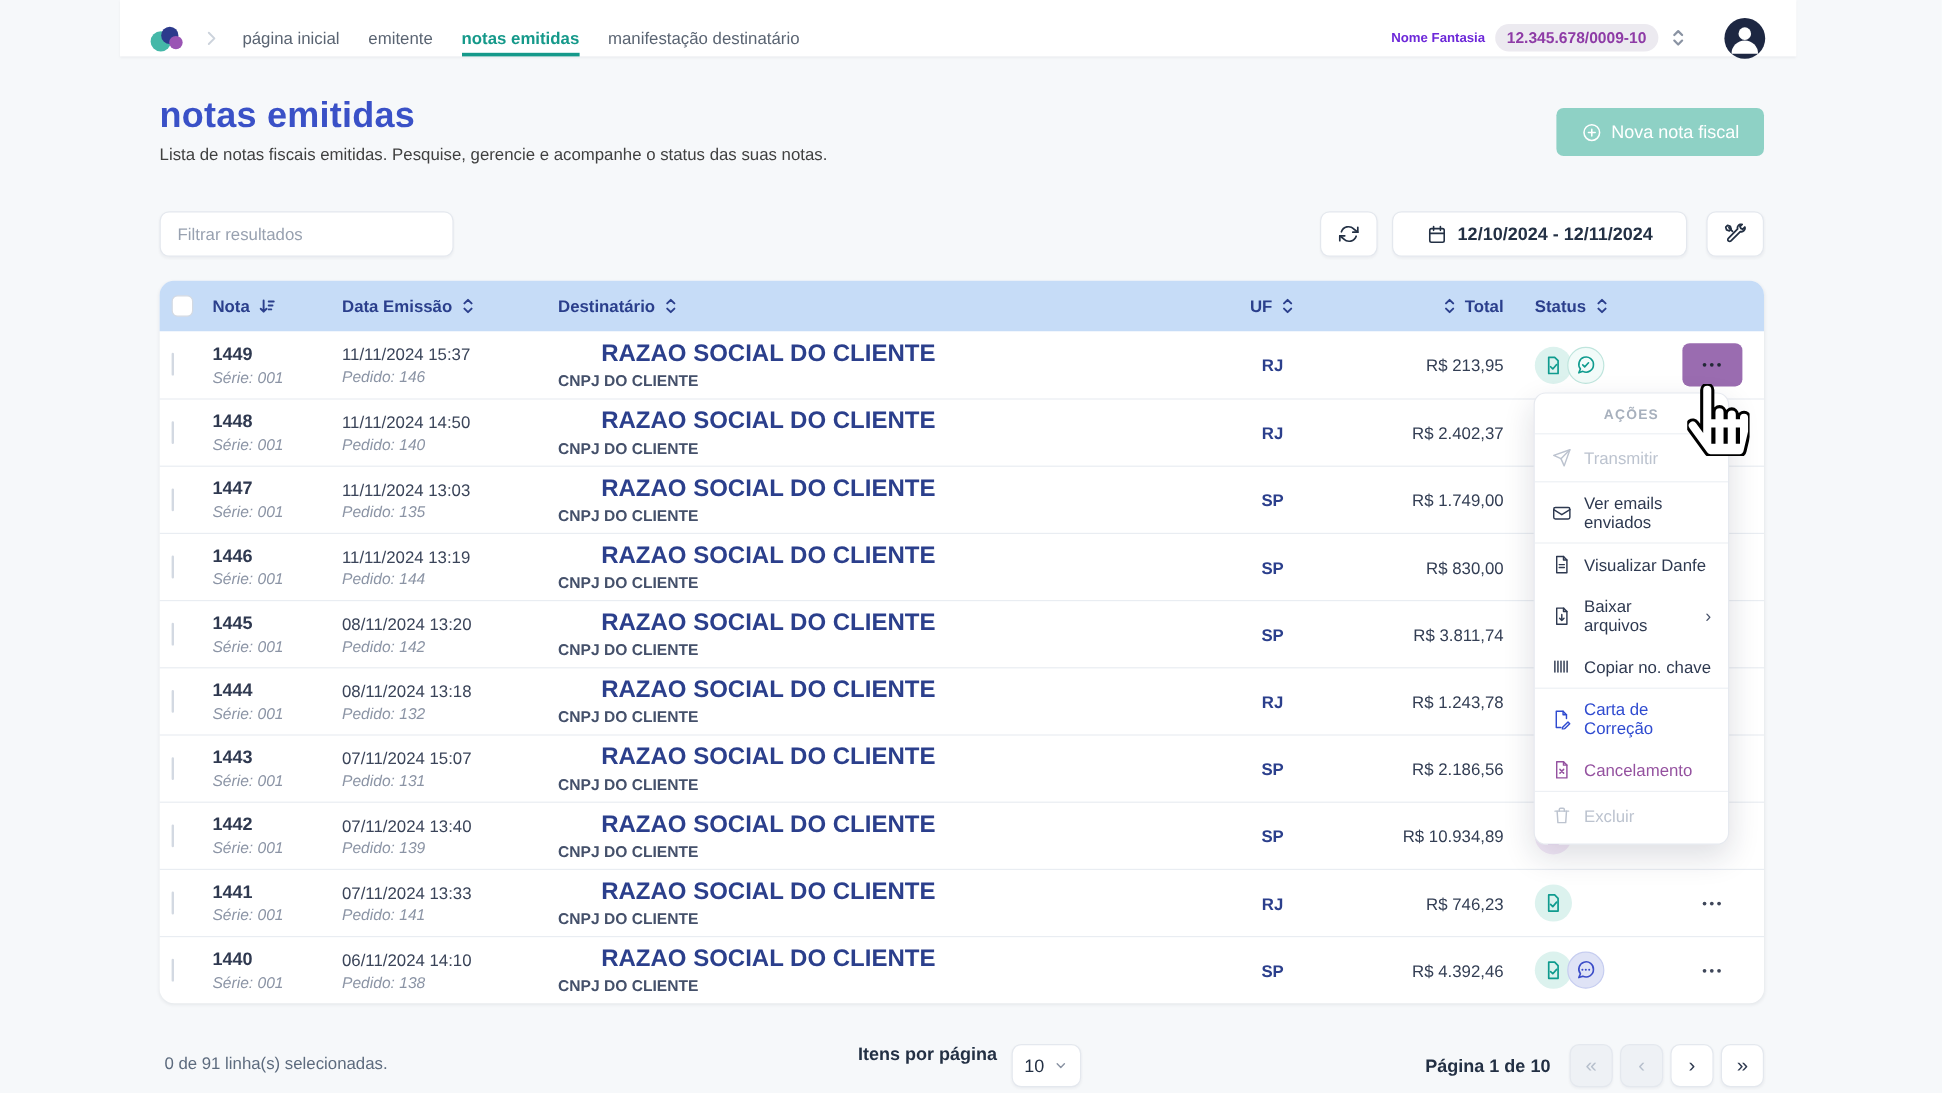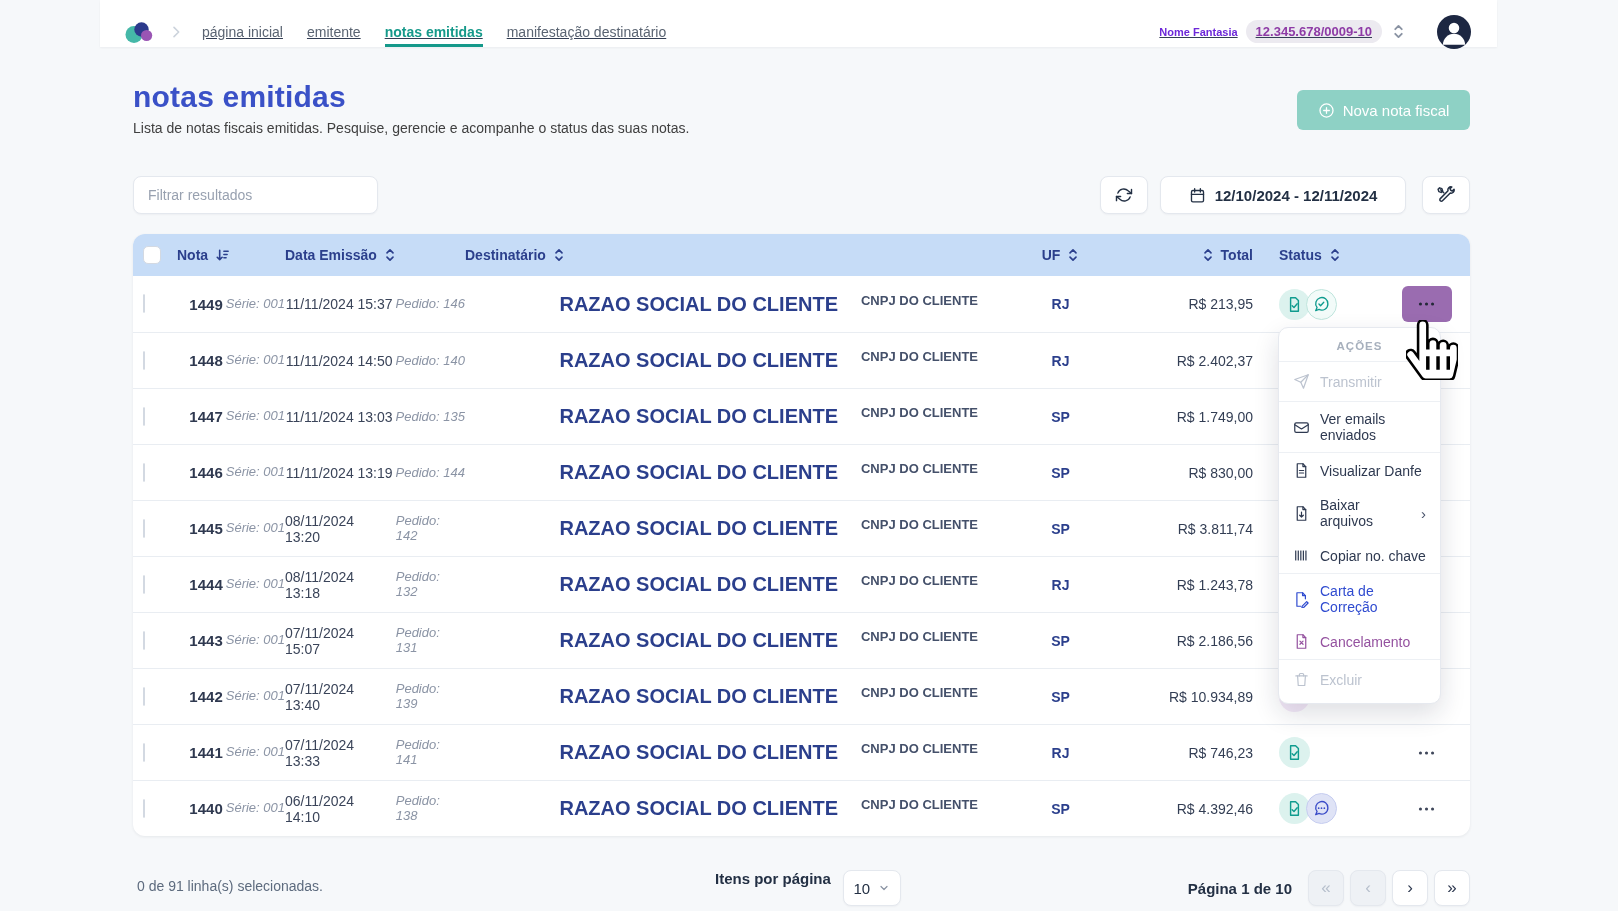--- a/index.html
+++ b/index.html
@@ -2,21 +2,21 @@
 <html><head>
 <meta charset="utf-8">
 <style>
   * { margin:0; padding:0; box-sizing:border-box; }
   html,body { width:1618px; height:911px; overflow:hidden; background:#f6f8fa;
     font-family:"Liberation Sans","DejaVu Sans",sans-serif; color:#333e54; }
   #page { position:relative; width:1618px; height:911px; }
 
   
   .navbar { position:absolute; left:100px; top:0; width:1397px; height:47px; background:#fff;
-    display:flex; align-items:center; padding:16px 26px 0 24px; box-shadow:0 1px 2px rgba(16,24,40,.05);text-decoration:underline; }
+    display:flex; align-items:center; padding:16px 26px 0 24px; box-shadow:0 1px 2px rgba(16,24,40,.05); }
   .logo { width:30px; height:27px; flex:0 0 auto; }
   .crumb-sep { margin:0 18px 0 14px; color:#ccd3dc; display:flex; }
   .nav-items { display:flex; align-items:center; gap:24px; height:100%; }
   .nav-item { position:relative; height:100%; display:flex; align-items:center; font-size:14px;
     color:#5a6472; cursor:pointer; white-space:nowrap; }
   .nav-item.active { color:#15998a; font-weight:700; }
   .nav-item.active::after { content:""; position:absolute; left:0; right:0; bottom:0; height:3px; background:#15998a; }
   .nav-right { margin-left:auto; display:flex; align-items:center; }
   .company-name { font-size:11px; font-weight:700; color:#6d28d9; }
   .cnpj-badge { margin-left:8px; background:#eceaf0; color:#8e3ba6; font-size:13px; font-weight:700;
@@ -46,26 +46,26 @@
 
   
   .card { position:absolute; left:133px; top:234px; width:1337px; background:#fff; border-radius:12px;
     box-shadow:0 1px 3px rgba(16,24,40,.07); }
   .trow { display:grid; grid-template-columns:44px 108px 180px 513px 165px 120px 120px 87px; align-items:center; }
   .thead { height:42px; background:#c6dcf7; border-radius:12px 12px 0 0; color:#2b3f8c; font-size:14px; font-weight:700; }
   .hcell { display:flex; align-items:center; gap:7px; }
   .cb { width:18px; height:18px; border:1.5px solid #d3d9e2; border-radius:5px; background:#fff; margin-left:10px; cursor:pointer; }
   .body-row { height:56px; }
   .body-row + .body-row { border-top:1px solid #e9edf2; }
-  .stack { display:flex; flex-direction:row; gap:3px;justify-content:flex-end; }
+  .stack { display:flex; flex-direction:column; gap:3px;justify-content:flex-end; }
   .v-main { font-size:15px; font-weight:700; color:#2f3950; }
   .v-sub { font-size:13px; color:#8b94a5;font-style:italic; }
   .v-date { font-size:14px; color:#3a4459; }
   .v-dest1 { font-size:20px; font-weight:700; color:#2b3f8c;margin-left:36px; }
-  .v-dest2 { font-size:13px; font-weight:600; color:#44506a;margin-left:20px; }
+  .v-dest2 { font-size:13px; font-weight:600; color:#44506a; }
   .cell-uf { text-align:center; font-size:14px; font-weight:700; color:#2b3f8c; }
   .cell-total { text-align:right; padding-right:10px; font-size:14px; color:#333e54; }
   .hdr-total { justify-content:flex-end; padding-right:10px; }
   .cell-status { display:flex; align-items:center; padding-left:16px; }
   .hdr-status { padding-left:16px; }
   .status-circle { width:31px; height:31px; border-radius:50%; display:inline-flex; align-items:center; justify-content:center; flex:0 0 auto; }
   .status-circle + .status-circle { margin-left:-4px; }
   .status-circle.doc-check-icon { background:#dcf2ee; color:#0f9b8e; }
   .status-circle.chat-check-icon { background:#f2fbf9; border:1px solid #bfe5dd; color:#0f9b8e; }
   .status-circle.doc-cancel-icon { background:#f4e9f8; color:#9a41ad; }

